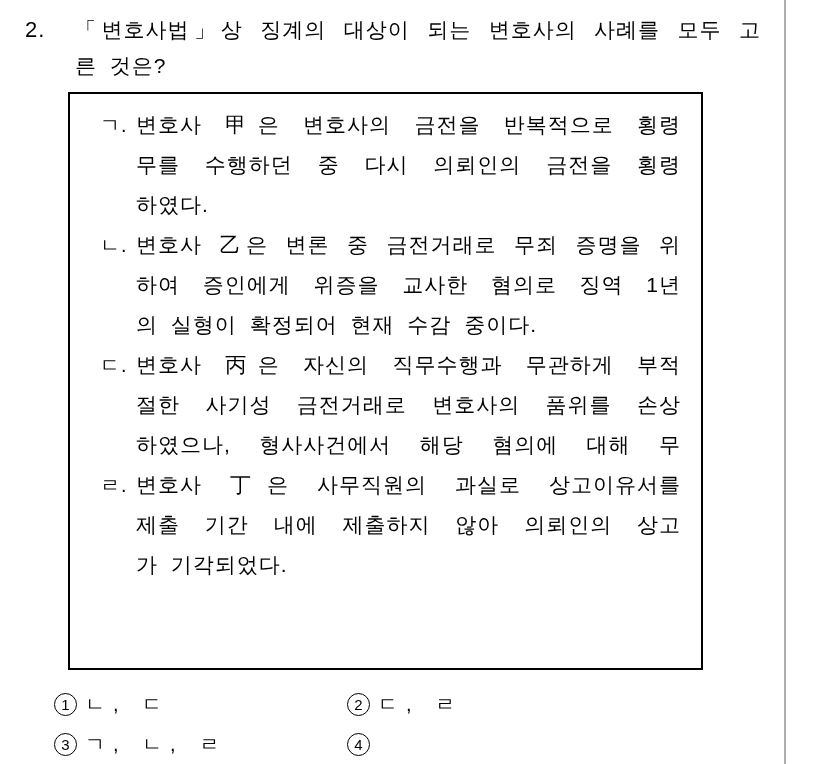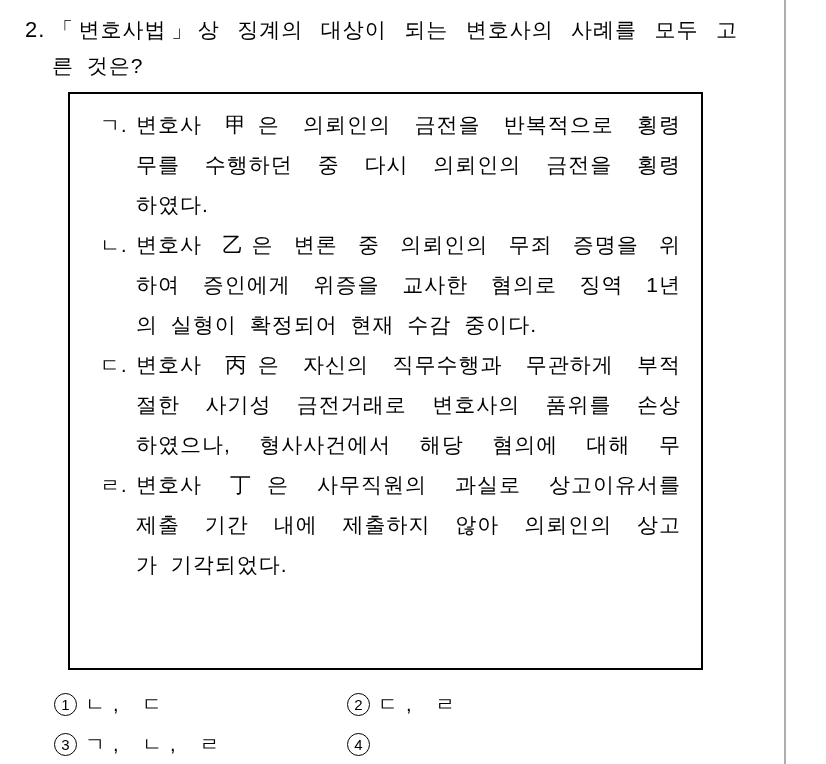--- a/index.html
+++ b/index.html
@@ -17,21 +17,21 @@
     left: 784px; top: 0; bottom: 0; width: 2px;
     background: #aeaeae;
   }
 
   
   .question { position: absolute; left: 0; top: 12px; width: 760px; }
   .qnum {
     position: absolute; left: 25px; top: 0;
     font-size: 22px; line-height: 36px; letter-spacing: 1px;
   }
-  .qtext { position: absolute; left: 52px; top: 0; width: 686px; }
+  .qtext { position: absolute; left: 75px; top: 0; width: 686px; }
   .qline {
     font-size: 21px; line-height: 36px;
     letter-spacing: 1px; word-spacing: 6px;
     white-space: normal;
   }
   .fill { text-align: justify; text-align-last: justify; }
 
   
   .items-box {
     position: absolute;
@@ -84,30 +84,30 @@
     <div class="qline fill">「변호사법」상 징계의 대상이 되는 변호사의 사례를 모두 고</div>
     <div class="qline">른 것은?</div>
   </div>
 </div>
 
 <div class="items-box">
 
   <div class="item">
     <span class="item-marker">ㄱ.</span>
     <div class="item-lines">
-      <div class="bline fill">변호사 甲은 의뢰인의 금전을 반복적으로 횡령</div>
+      <div class="bline fill">변호사 甲은 변호사의 금전을 반복적으로 횡령</div>
       <div class="bline fill">무를 수행하던 중 다시 의뢰인의 금전을 횡령</div>
       <div class="bline">하였다.</div>
     </div>
   </div>
 
   <div class="item">
     <span class="item-marker">ㄴ.</span>
     <div class="item-lines">
-      <div class="bline fill">변호사 乙은 변론 중 의뢰인의 무죄 증명을 위</div>
+      <div class="bline fill">변호사 乙은 변론 중 금전거래로 무죄 증명을 위</div>
       <div class="bline fill">하여 증인에게 위증을 교사한 혐의로 징역 1년</div>
       <div class="bline">의 실형이 확정되어 현재 수감 중이다.</div>
     </div>
   </div>
 
   <div class="item">
     <span class="item-marker">ㄷ.</span>
     <div class="item-lines">
       <div class="bline fill">변호사 丙은 자신의 직무수행과 무관하게 부적</div>
       <div class="bline fill">절한 사기성 금전거래로 변호사의 품위를 손상</div>

